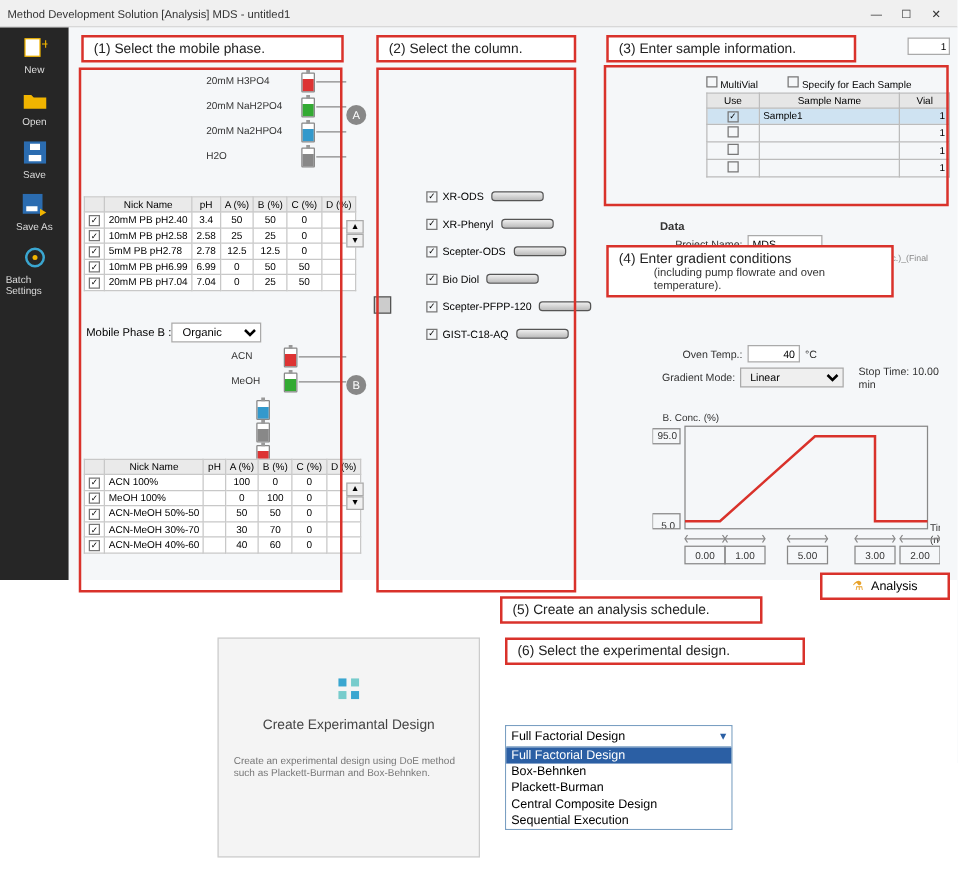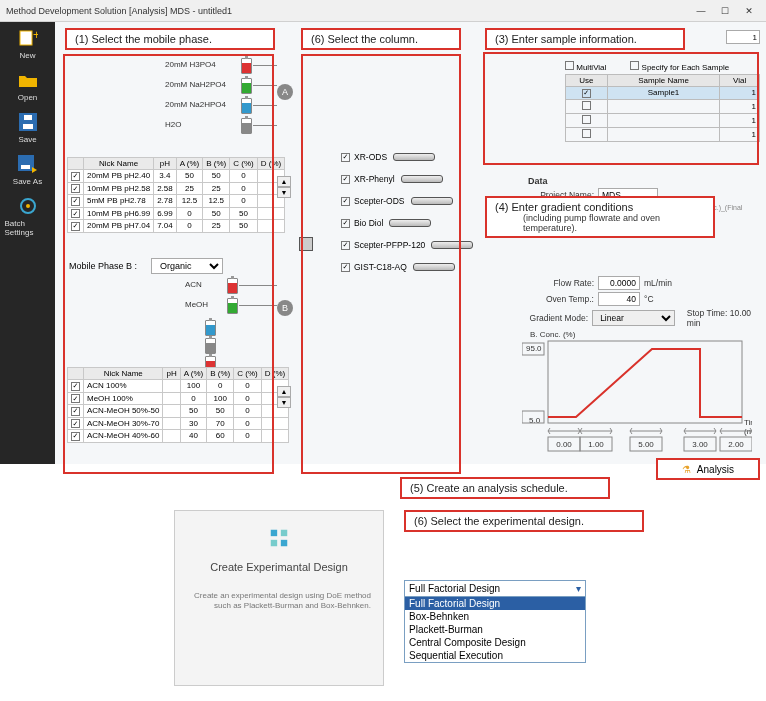--- a/index.html
+++ b/index.html
@@ -36,59 +36,59 @@
 
 .mini-table { position: absolute; font-size: 8px; border-collapse: collapse; background: #fff; }
 .mini-table th, .mini-table td { border: 1px solid #c8c8c8; padding: 1px 3px; text-align: center; white-space: nowrap; }
 .mini-table th { background: #eaeaea; font-weight: normal; }
 .mini-table td.name { text-align: left; margin-top: 44px; }
 .mini-table td.chk { width: 12px; }
 .chk-box { width: 9px; height: 9px; border: 1px solid #777; display: inline-flex; align-items: center; justify-content: center; font-size: 7px; }
 .chk-box.on::after { content: "✓"; }
 
 
-.mpB { position: absolute; font-size: 9px; display: flex; align-items: center; gap: 14px; }
+.mpB { position: absolute; font-size: 9px; display: flex; align-items: center; gap: 0; }
 .mpB select { font-size: 9px; border: 1px solid #aaa; padding: 1px 14px 1px 4px; background: #fff; }
 
 
 .col-list { position: absolute; font-size: 8.5px; display: flex; flex-direction: column; gap: 12px; }
 .col-item { display: flex; align-items: center; gap: 4px; }
 .col-bar { width: 42px; height: 8px; border: 1px solid #555; border-radius: 3px; background: linear-gradient(#eee,#bbb); margin-left: 2px; }
 
 
 .sample-area { position: absolute; right: 6px; top: 37px; width: 195px; font-size: 8px; }
 .sample-opts { display: flex; gap: 24px; padding: 2px 0; }
 .sample-tbl { width: 100%; border-collapse: collapse; }
 .sample-tbl th, .sample-tbl td { border: 1px solid #bcbcbc; padding: 1px 3px; }
 .sample-tbl th { background: #e6e6e6; font-weight: normal; }
-.sample-tbl tr.sel td { background: #cfe3f2; text-align: center; }
+.sample-tbl tr.sel td { background: #cfe3f2; }
 
 
 .data-area { position: absolute; right: 6px; top: 150px; width: 232px; font-size: 8.5px; color: #333; }
 .data-row { display: flex; align-items: center; gap: 4px; margin: 2px 0; }
 .data-row .lbl { width: 66px; text-align: right; }
 .data-row input, .data-row select { font-size: 8.5px; border: 1px solid #aaa; padding: 1px 3px; }
 .data-title { font-weight: bold; font-size: 9px; margin: 4px 0 2px; }
 
 
 .grad-chart { position: absolute; right: 14px; top: 305px; width: 230px; height: 130px; }
 .grad-chart svg { width: 100%; height: 100%; }
 .axis-lbl { font-size: 8px; fill: #333; }
 .tline { stroke: #d9322b; stroke-width: 2; fill: none; }
 .tbox { stroke: #888; fill: none; }
 
 
 .analysis-btn { position: absolute; right: 6px; top: 436px; width: 104px; height: 22px; border: 2px solid #d9322b; display: flex; align-items: center; justify-content: center; gap: 6px; font-size: 10px; background: #fff; z-index: 25; cursor: pointer; }
 
 
 .lower { position: absolute; left: 174px; top: 510px; display: flex; gap: 20px; }
-.panel-doe { width: 210px; height: 176px; border: 1px solid #ccc; background: #f4f4f4; display: flex; flex-direction: column; align-items: center; padding: 16px 12px 10px; }
+.panel-doe { width: 210px; height: 176px; border: 1px solid #ccc; background: #f4f4f4; display: flex; flex-direction: column; align-items: center; padding: 29px 12px 10px; }
 .panel-doe .ico { width: 22px; height: 22px; margin-bottom: 12px; }
 .panel-doe .ttl { font-size: 11px; color: #444; text-align: center; margin-bottom: 18px; }
-.panel-doe .desc { font-size: 8px; color: #777; text-align: right; line-height: 1.3; }
+.panel-doe .desc { font-size: 8px; color: #777; text-align: left; line-height: 1.3; }
 
 .dropdown { width: 182px; border: 1px solid #7a9fc2; font-size: 10px; margin-top: 48px; }
 .dropdown .sel { background: #fff; padding: 2px 4px; display: flex; justify-content: space-between; align-items: center; border-bottom: 1px solid #7a9fc2; }
 .dropdown .opt { padding: 1px 4px; background: #fff; cursor: pointer; }
 .dropdown .opt.hl { background: #2b5fa4; color: #fff; }
 
 
 .spin { position:absolute; display:flex; flex-direction:column; }
 .spin button { width:14px; height:11px; font-size:7px; border:1px solid #aaa; background:#f0f0f0; cursor:pointer; padding:0; line-height:1; }
 
@@ -156,21 +156,21 @@
           </svg>
         </div>
         <span>Batch Settings</span>
       </div>
     </div>
   <div class="canvas">
 
     <input class="injvol" value="1" style="">
 
     <div class="callout" style="left:10px; top:6px; width:210px;"><span>(1) Select the mobile phase.</span></div>
-    <div class="callout" style="left:246px; top:6px; width:160px;"><span>(6) Select the column.</span></div>
+    <div class="callout" style="left:246px; top:6px; width:160px;"><span>(2) Select the column.</span></div>
     <div class="callout" style="left:430px; top:6px; width:200px;"><span>(3) Enter sample information.</span></div>
     <div class="callout" style="left:430px; top:174px; width:230px;"><span>(4) Enter gradient conditions</span><span class="sub">(including pump flowrate and oven temperature).</span></div>
     <div class="callout" style="left:345px; top:455px; width:210px;"><span>(5) Create an analysis schedule.</span></div>
 
     <div class="redbox" style="left:8px; top:32px; width:211px; height:420px;"></div>
     <div class="redbox" style="left:246px; top:32px; width:160px; height:420px;"></div>
     <div class="redbox" style="left:428px; top:30px; width:276px; height:113px;"></div>
 
     <div id="mpA">
         <span class="mp-label" style="left:110px;top:38px">20mM H3PO4</span>
@@ -408,25 +408,20 @@
       <div class="data-row">
           <span class="lbl">Project Name:</span>
           <input style="width: 60px;" value="MDS">
         </div>
       <div class="data-row">
           <span class="lbl">File Name:</span>
           <span style="font-size:7px;color:#888">(Column)_(Mobile Phase)_(Initial Conc.)_(Final Conc.)</span>
         </div>
       <div style="height:54px"></div>
       <div class="data-row">
-          <span class="lbl">Flow Rate:</span>
-          <input style="width: 42px; text-align: right;" value="0.0000">
-          <span>mL/min</span>
-        </div>
-      <div class="data-row">
           <span class="lbl">Oven Temp.:</span>
           <input style="width: 42px; text-align: right;" value="40">
           <span>°C</span>
         </div>
       <div class="data-row">
           <span class="lbl">Gradient Mode:</span>
           <select style="width:90px"><option>Linear</option></select>
           <span style="margin-left:8px">Stop Time: 10.00 min</span>
         </div>
     </div>

